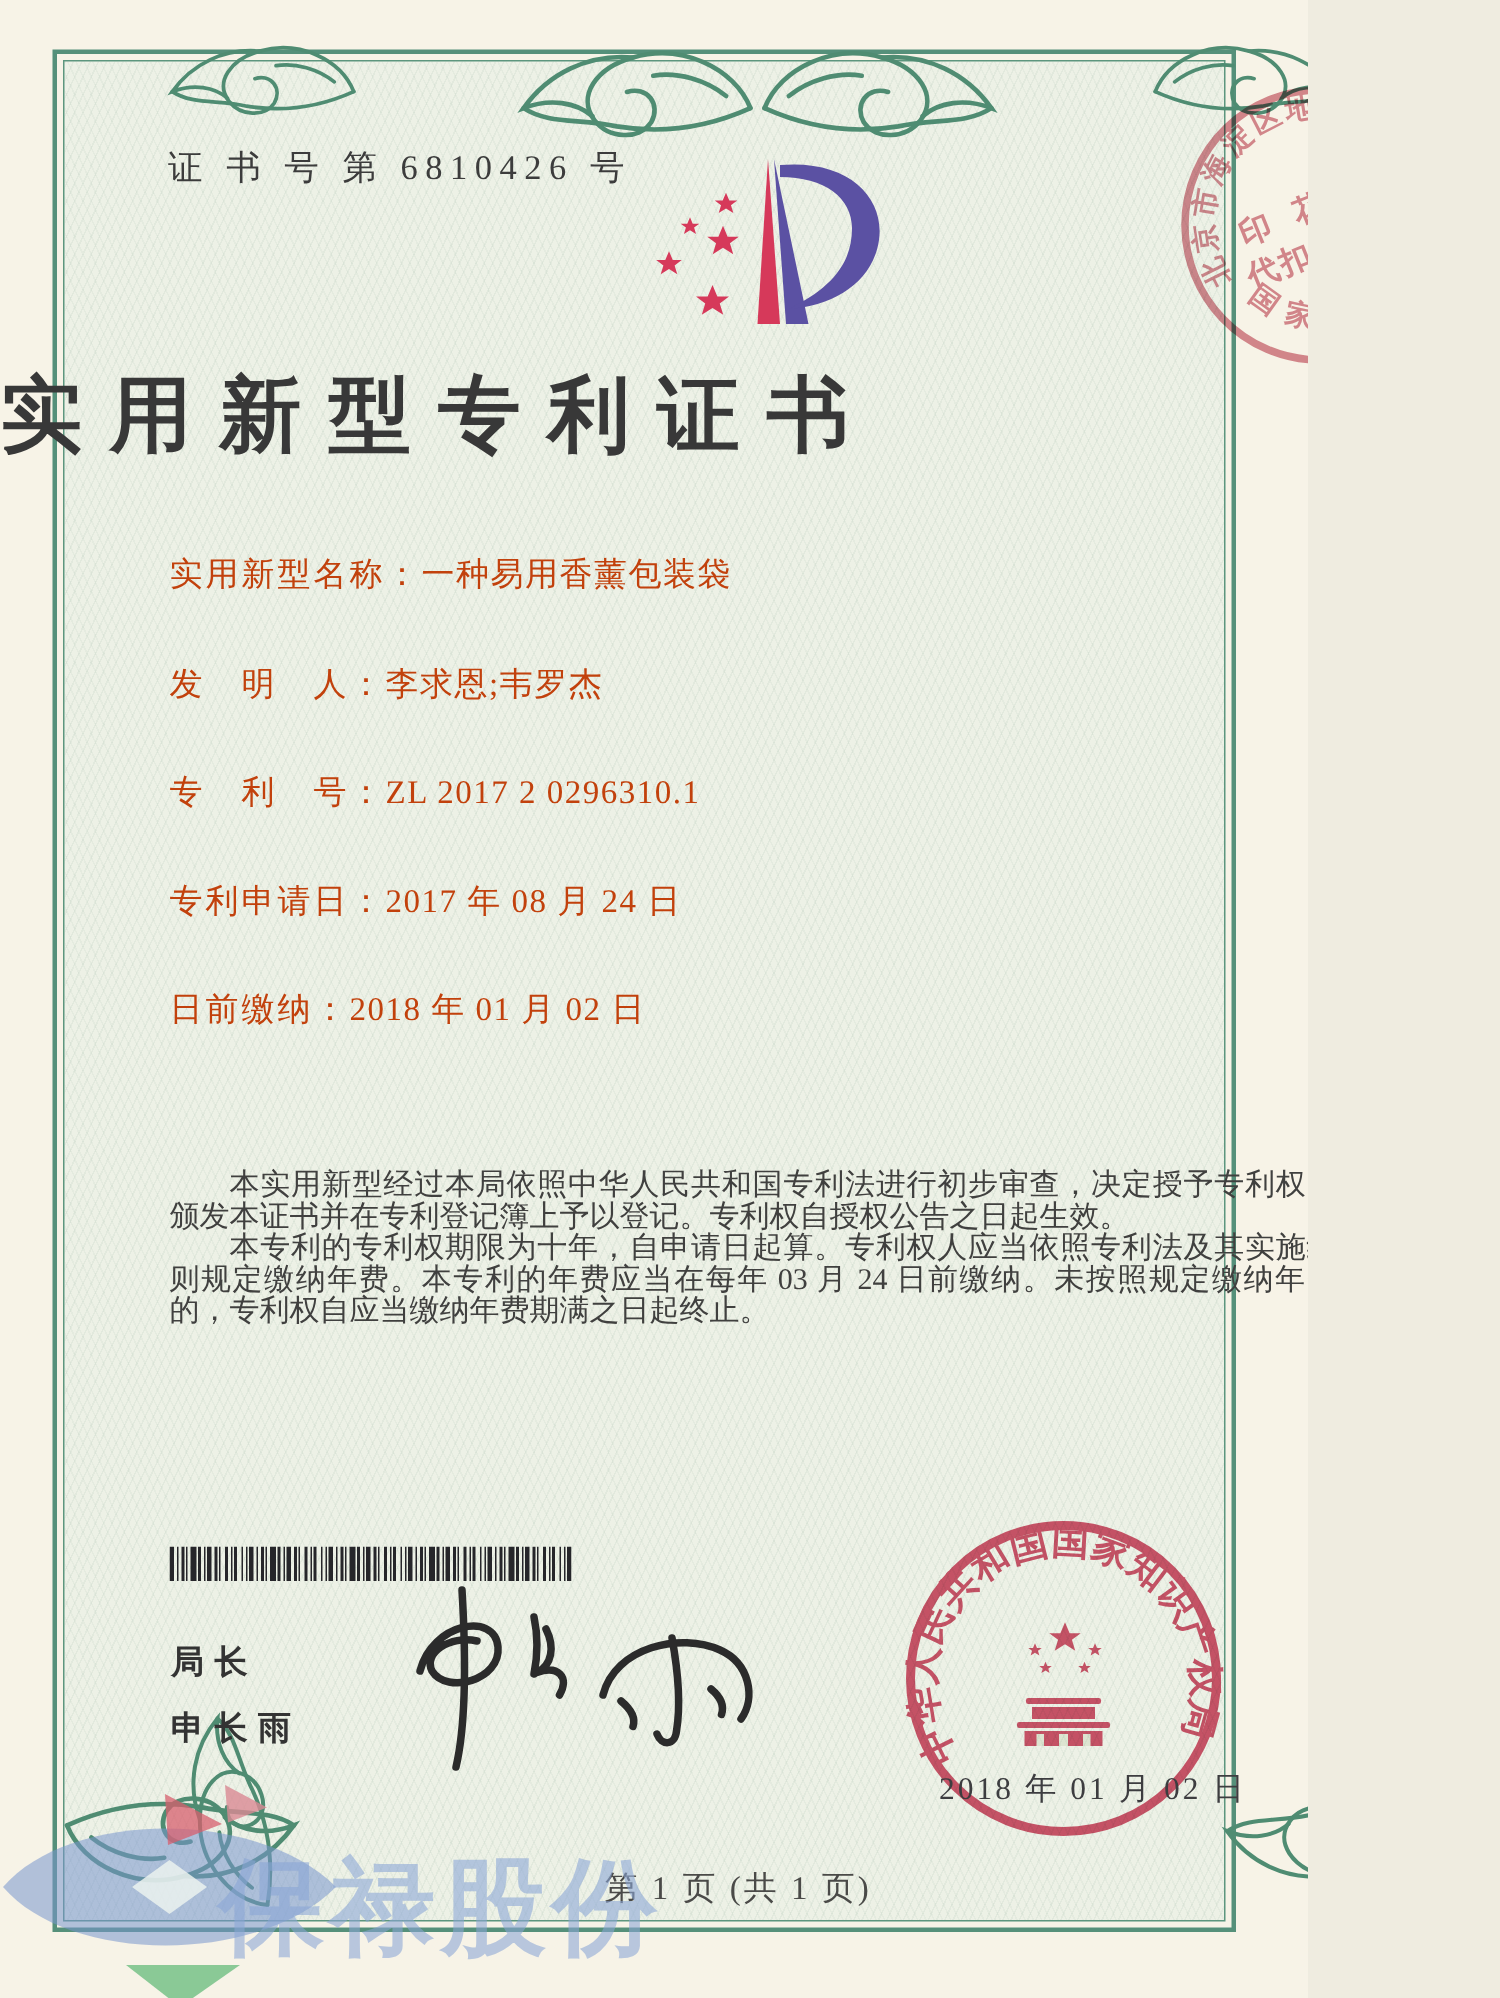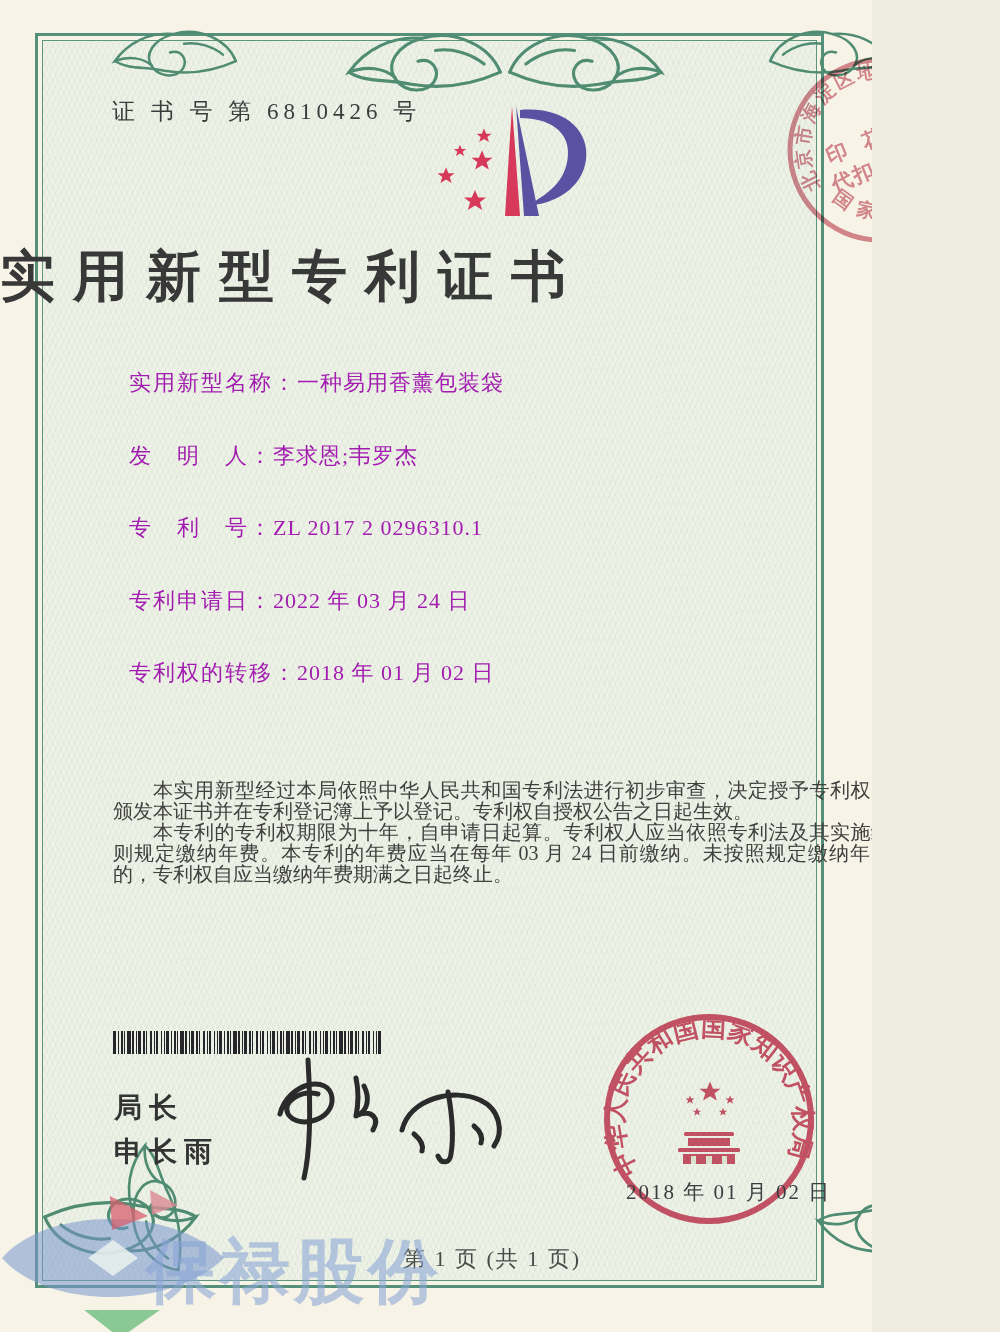--- a/index.html
+++ b/index.html
@@ -12,28 +12,28 @@
     background-image:
       repeating-linear-gradient(115deg, rgba(130,165,145,.10) 0 1px, rgba(0,0,0,0) 1px 5px),
       repeating-linear-gradient(65deg, rgba(130,165,145,.08) 0 1px, rgba(0,0,0,0) 1px 5px);}
   .ornaments{position:absolute;left:0;top:0;pointer-events:none;}
   
   .cert-no{position:absolute;left:112px;top:96px;font-size:23px;letter-spacing:5px;color:#3c3c3c;}
   .logo{position:absolute;left:408px;top:88px;}
   .title{position:absolute;left:0;top:240px;width:1000px;text-align:left;
     font-size:55px;font-weight:600;letter-spacing:18px;color:#383838;}
   .fields{position:absolute;left:113px;top:368px;width:780px;}
-  .field-row{height:72.5px;font-size:22px;color:#a21caf;letter-spacing:1px;white-space:nowrap;margin-left:16px;}
+  .field-row{height:72.5px;font-size:22px;color:#c2410c;letter-spacing:1px;white-space:nowrap;}
   .field-row .lab{letter-spacing:2px;}
   .paras{position:absolute;left:113px;top:780px;width:778px;font-size:20px;line-height:21px;
     color:#40403f;text-align:justify;}
   .paras p{margin:0;text-indent:2em;}
   .barcode-wrap{position:absolute;left:113px;top:1031px;}
   .director{position:absolute;left:114px;top:1086px;font-family:"Liberation Sans","DejaVu Sans",sans-serif;
-    font-size:28px;font-weight:700;color:#333;letter-spacing:7px;line-height:44px;}
+    font-size:22px;font-weight:700;color:#333;letter-spacing:7px;line-height:44px;}
   .signature{position:absolute;left:252px;top:1052px;}
   .page-footer{position:absolute;left:403px;top:1244px;font-size:22px;color:#4a4a48;letter-spacing:2px;}
   
   .seal-big{position:absolute;left:598px;top:1008px;mix-blend-mode:multiply;opacity:.9;}
   .seal-date{position:absolute;left:626px;top:1178px;font-size:21px;color:#3d3d40;letter-spacing:2px;z-index:6;}
   
   .seal-tax{position:absolute;left:782px;top:52px;mix-blend-mode:multiply;opacity:.8;
     transform:rotate(-22deg);}
   
   .wm{position:absolute;z-index:5;pointer-events:none;
@@ -87,22 +87,22 @@
     <path d="M108,18 L116,128 131,128 Z" fill="#5b51a3"></path>
     <path d="M112,22 C158,18 182,44 178,72 C174,100 148,116 118,118 C146,104 160,88 160,64 C160,44 142,30 112,30 Z" fill="#5b51a3"></path>
   </svg>
 
   <div class="title">实用新型专利证书</div>
 
   <div class="fields">
     <div class="field-row"><span class="lab">实用新型名称：</span><span>一种易用香薰包装袋</span></div>
     <div class="field-row"><span class="lab">发　明　人：</span><span>李求恩;韦罗杰</span></div>
     <div class="field-row"><span class="lab">专　利　号：</span><span>ZL 2017 2 0296310.1</span></div>
-    <div class="field-row"><span class="lab">专利申请日：</span><span>2022 年 03 月 24 日</span></div>
-    <div class="field-row"><span class="lab">专利权的转移：</span><span>2018 年 01 月 02 日</span></div>
+    <div class="field-row"><span class="lab">专利申请日：</span><span>2017 年 08 月 24 日</span></div>
+    <div class="field-row"><span class="lab">日前缴纳：</span><span>2018 年 01 月 02 日</span></div>
   </div>
 
   <div class="paras">
     <p>本实用新型经过本局依照中华人民共和国专利法进行初步审查，决定授予专利权，颁发本证书并在专利登记簿上予以登记。专利权自授权公告之日起生效。</p>
     <p>本专利的专利权期限为十年，自申请日起算。专利权人应当依照专利法及其实施细则规定缴纳年费。本专利的年费应当在每年 03 月 24 日前缴纳。未按照规定缴纳年费的，专利权自应当缴纳年费期满之日起终止。</p>
   </div>
 
   <div class="barcode-wrap">
     <svg width="268" height="23" viewBox="0 0 268 23">
       <line x1="0" y1="11.5" x2="268" y2="11.5" stroke="#26262a" stroke-width="23" stroke-dasharray="3 2 1 2 2 1 1 2 4 1 2 2 1 1 3 2 2 1 1 3 2 2 1 1 2 3 1 2 1 1"></line>

